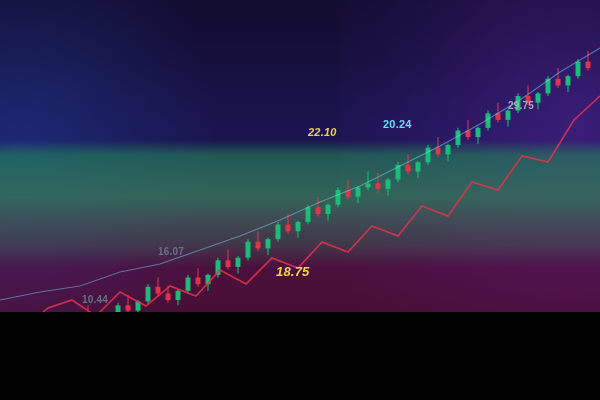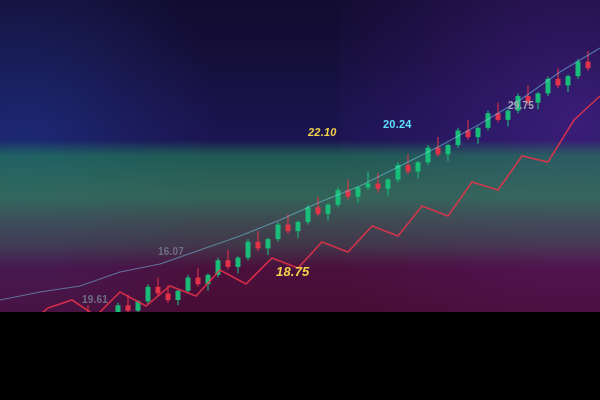--- a/index.html
+++ b/index.html
@@ -238,16 +238,16 @@
       <rect x="585.5" y="61.59829059829059" width="5" height="6.6239316239316395" fill="#e8334a" opacity="0.95"></rect>
       <polyline points="0,318 22,330 48,308 72,300 96,316 120,292 146,306 170,286 196,296 220,270 246,284 272,258 298,268 322,242 348,252 372,226 398,236 422,206 448,216 472,182 498,190 522,156 548,162 574,120 600,96" fill="none" stroke="#e8334a" stroke-width="1.6" opacity="0.85"></polyline>
       <polyline points="0,300 40,292 80,286 120,272 160,264 200,250 240,236 280,220 320,202 360,186 400,166 440,146 480,124 520,100 560,72 600,48" fill="none" stroke="#7fe3ff" stroke-width="1.2" opacity="0.45"></polyline>
     </svg>
 
   <div class="price-label pl-grey" style="left:508px; top:100px; font-size:10px;">29.75</div>
   <div class="price-label pl-cyan" style="left:383px; top:118px; font-size:11px;">20.24</div>
   <div class="price-label pl-yellow" style="left:308px; top:126px; font-size:11px;">22.10</div>
   <div class="price-label pl-yellow" style="left:252px; top:264px; font-size:13px;margin-left:24px;">18.75</div>
   <div class="price-label pl-dim" style="left:158px; top:218px; font-size:10px;">16.07</div>
-  <div class="price-label pl-dim" style="left:82px; top:266px; font-size:10px;">19.61</div>
+  <div class="price-label pl-dim" style="left:82px; top:266px; font-size:10px;">10.44</div>
 
 
 </div>
 
 </body></html>

